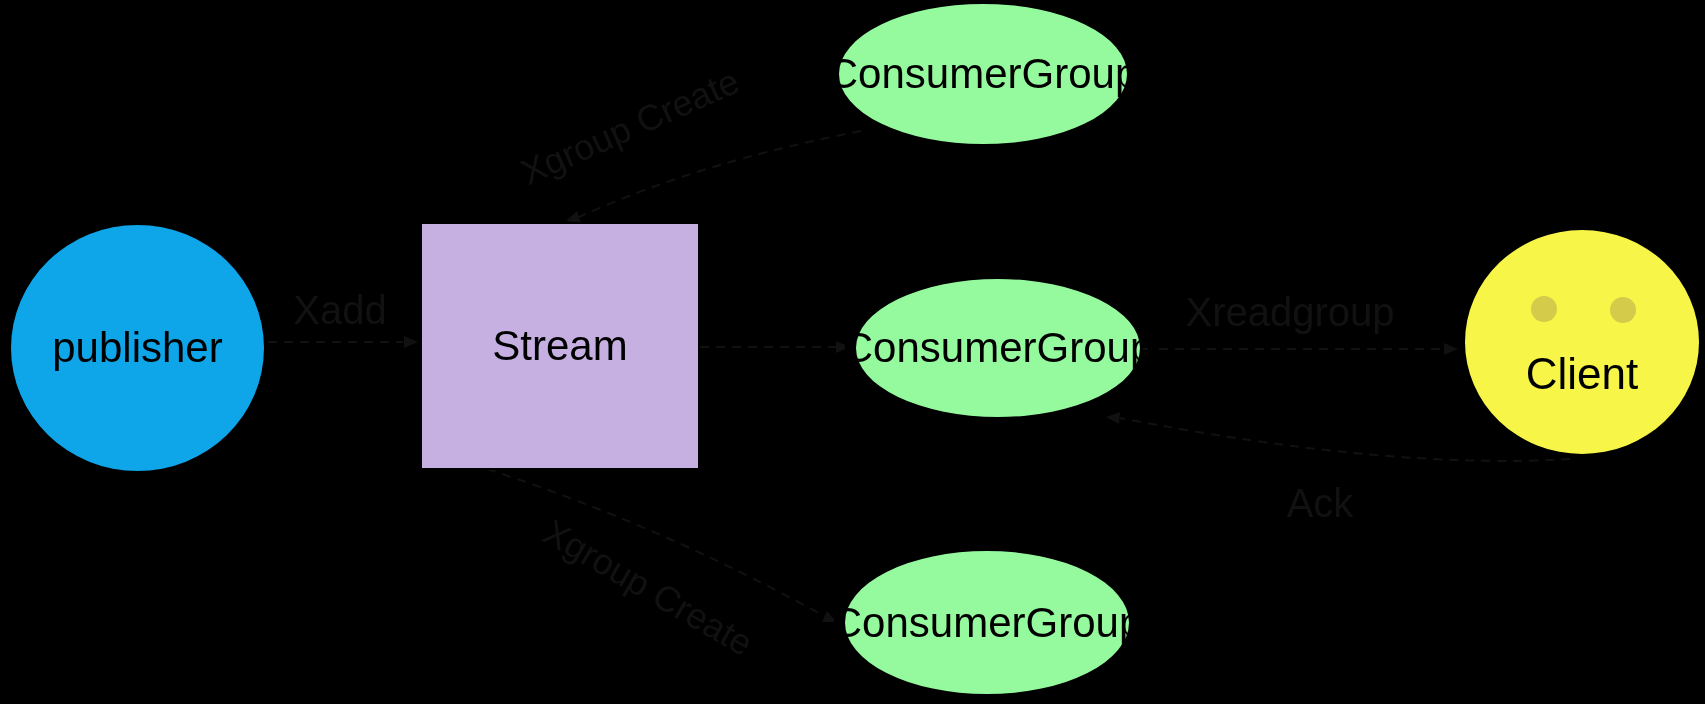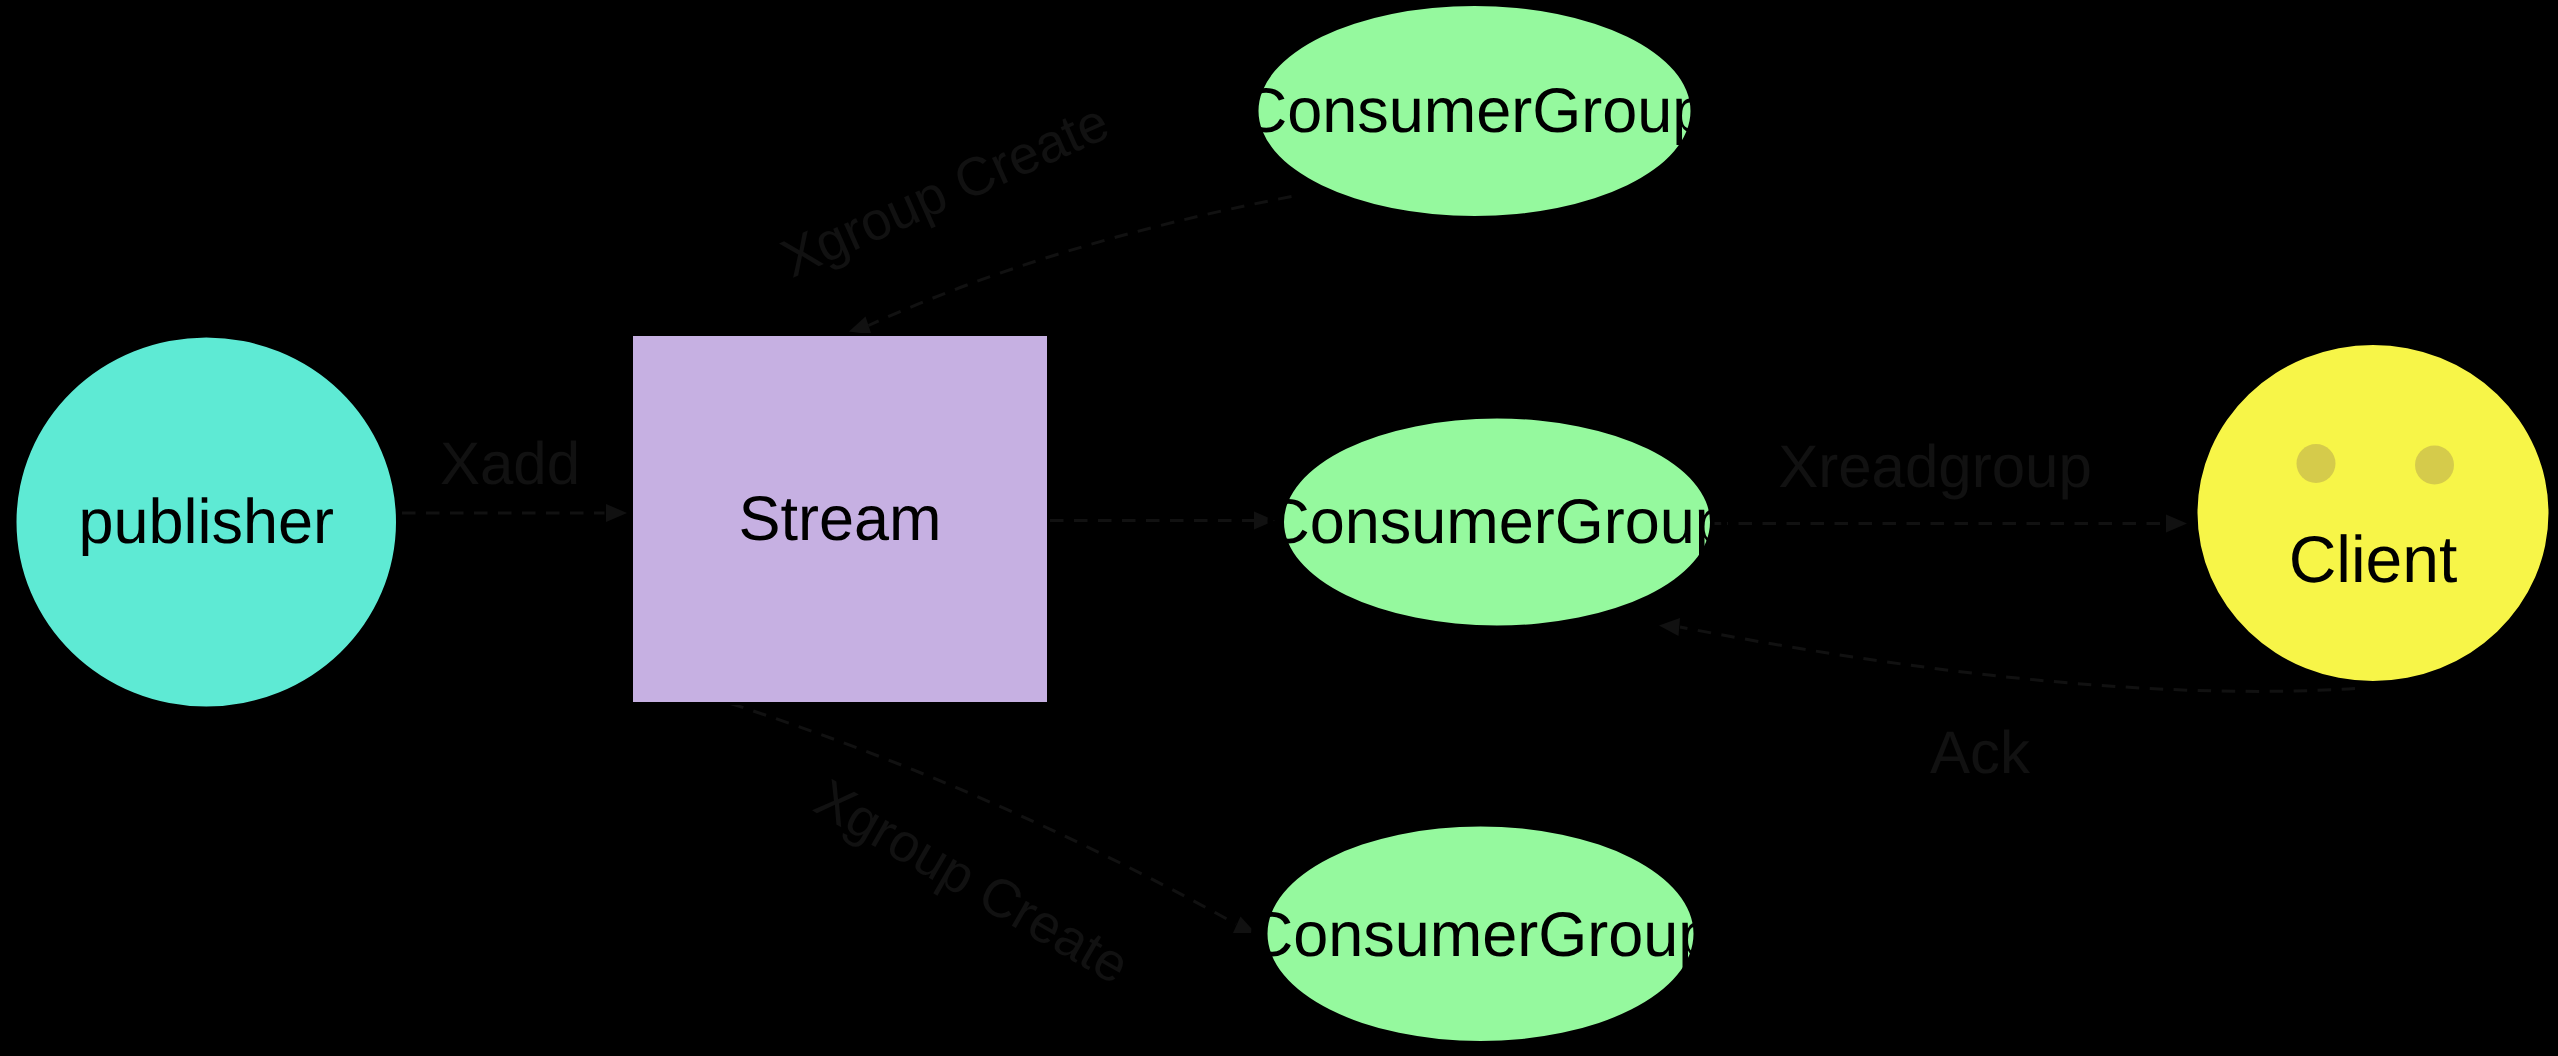--- a/index.html
+++ b/index.html
@@ -82,21 +82,21 @@
     <path class="edge-path" d="M 487 469 Q 660 525 824 616" style="stroke: rgb(17, 17, 17);"></path>
     <polygon points="837,622 822,622 827,611" style="fill: rgb(17, 17, 17);"></polygon>
 
     <path class="edge-path" d="M 1143 349 L 1444 349" style="stroke: rgb(17, 17, 17);"></path>
     <polygon points="1458,349 1444,343 1444,355" style="fill: rgb(17, 17, 17);"></polygon>
 
     <path class="edge-path" d="M 1570 459 Q 1390 470 1120 418" style="stroke: rgb(17, 17, 17);"></path>
     <polygon points="1106,417 1120,412 1119,424" style="fill: rgb(17, 17, 17);"></polygon>
   </svg>
 
-  <div class="node ellipse node-publisher" style="background: #5eead4;">
+  <div class="node ellipse node-publisher" style="background: #0ea5e9;">
     <span>publisher</span>
   </div>
 
   <div class="node node-stream" style="background: rgb(198, 176, 226);">
     <span>Stream</span>
   </div>
 
   <div class="node ellipse node-cg-top" style="background: rgb(149, 249, 158);">
     <span>Consumer</span>
     <span>Group</span>

